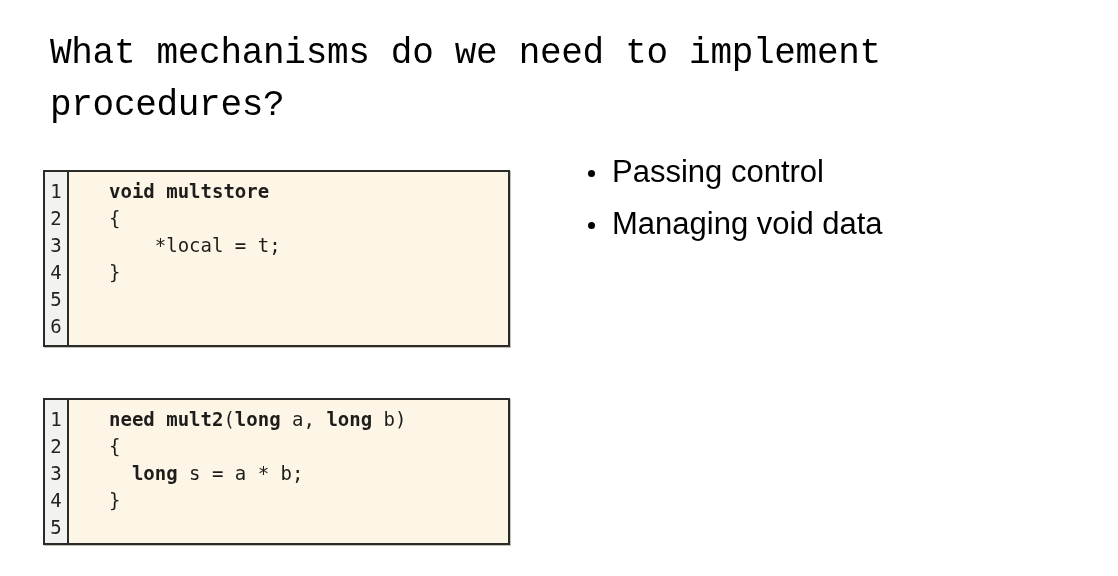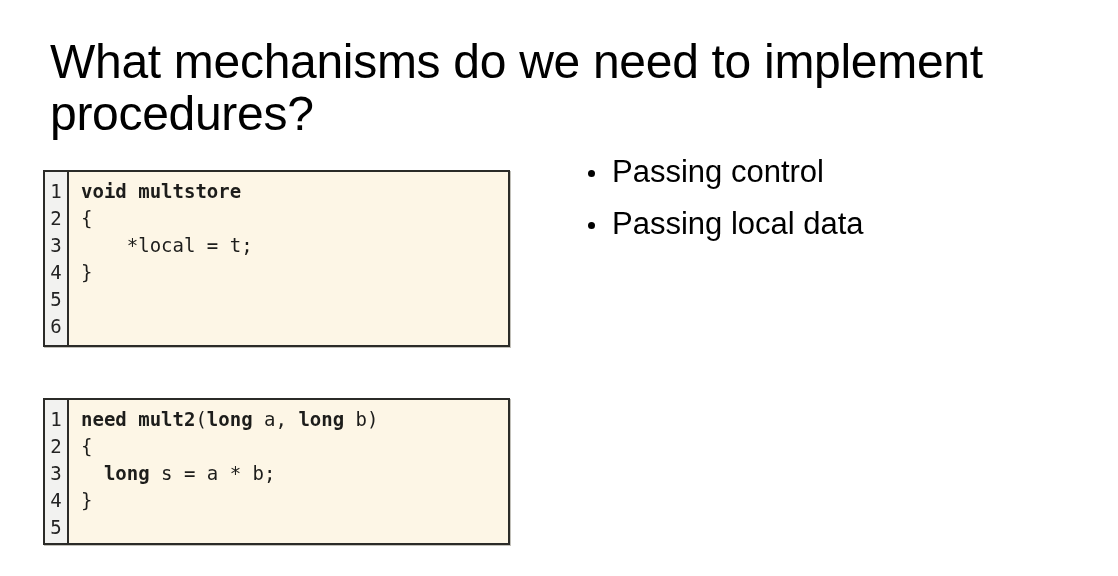--- a/index.html
+++ b/index.html
@@ -15,22 +15,22 @@
     font-family: "Liberation Sans", sans-serif;
     color: #000000;
   }
 
   
   .slide-title {
     position: absolute;
     left: 50px;
     top: 4px;
     width: 1020px;
-    font-family: Liberation Sans, sans-serif;
-    font-size: 48px;
+    font-family: Liberation Mono, monospace;
+    font-size: 36px;
     font-weight: 400;
     line-height: 52px;
     letter-spacing: -0.3px;
     color: #000000;
     white-space: pre-wrap;
   }
 
   
   .code-block {
     position: absolute;
@@ -75,20 +75,21 @@
   .code-body {
     flex: 1 1 auto;
     padding: 6px 16px 0 12px;
     box-sizing: border-box;
     font-family: "DejaVu Sans Mono", monospace;
     font-size: 19px;
     line-height: 27px;
     color: #1d1d1b;
     white-space: pre;
     overflow: hidden;
+    margin-left: 28px;
   }
   .code-body .code-line {
     display: block;
     height: 27px;
   }
   .code-body b { font-weight: 700; }
 
   
   .bullet-list {
     position: absolute;
@@ -146,15 +147,15 @@
       <span class="gutter-line">5</span>
     </div>
   <div class="code-body"><span class="code-line"><b>need mult2</b>(<b>long</b> a, <b>long</b> b)</span><span class="code-line">{</span><span class="code-line">  <b>long</b> s = a * b;</span><span class="code-line">}</span></div>
 </div>
 
 <ul class="bullet-list">
   <li>
     <span>Passing control</span>
   </li>
   <li>
-    <span>Passing local data</span>
+    <span>Managing void data</span>
   </li>
 </ul>
 
 </body></html>

